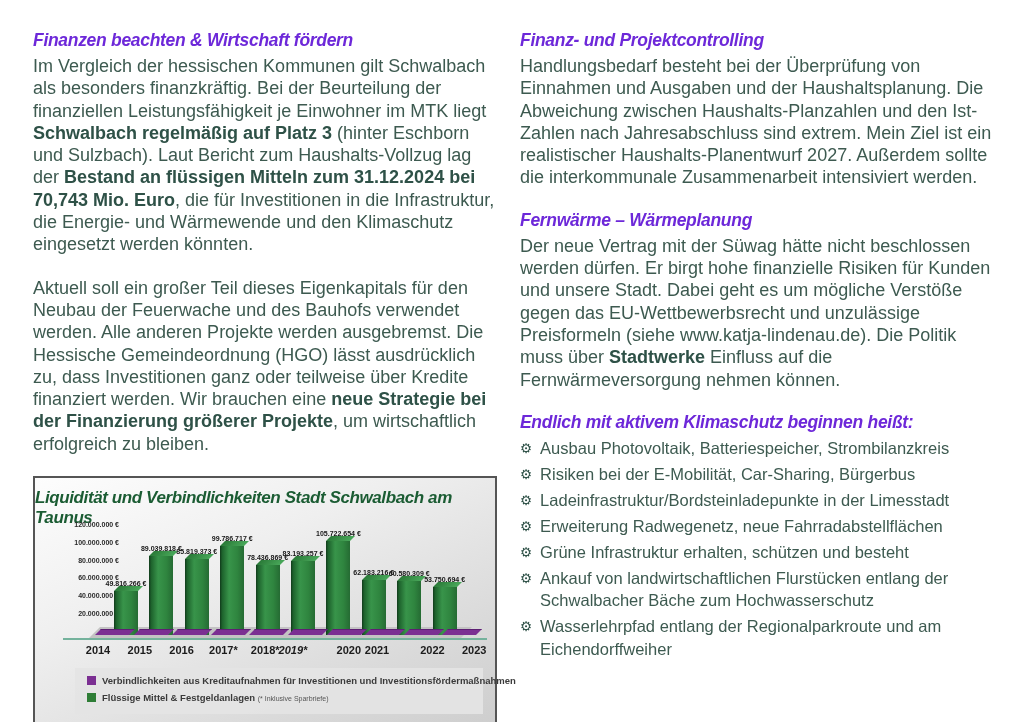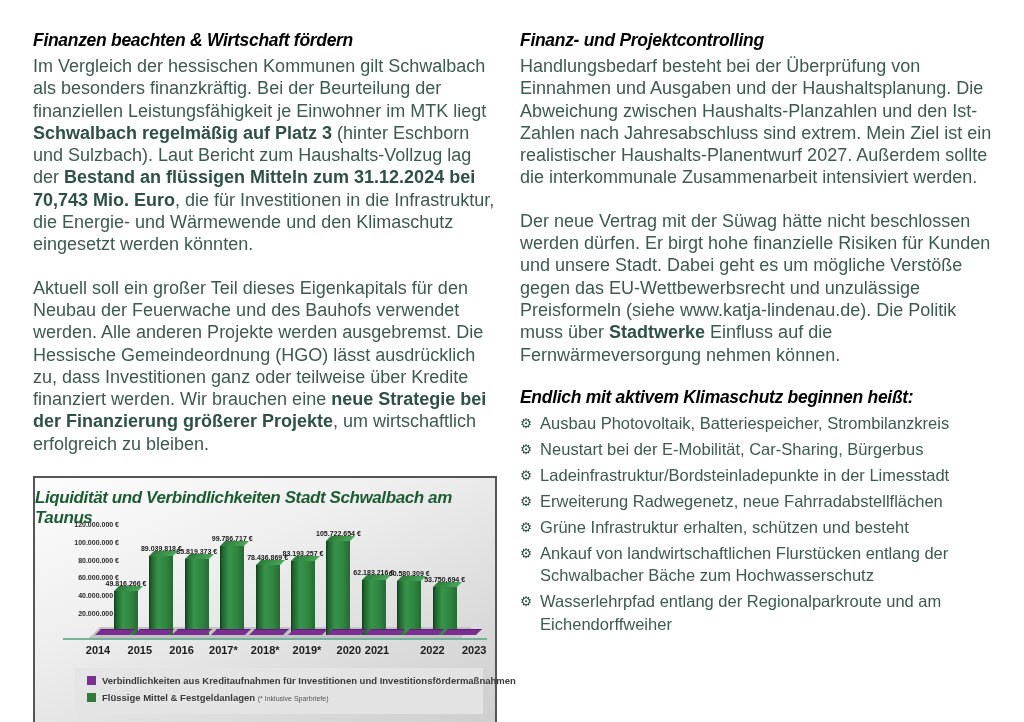--- a/index.html
+++ b/index.html
@@ -6,21 +6,21 @@
   body{
     width:1024px;height:722px;position:relative;overflow:hidden;
     background:#ffffff;
     font-family:"Liberation Sans", sans-serif;
     color:#3d5a50;
   }
   .col{position:absolute;top:30px;}
   .col-left{left:33px;width:466px;}
   .col-right{left:520px;width:480px;}
   .pink-heading{
-    color:#000000;font-style:italic;font-weight:bold;
+    color:#6d28d9;font-style:italic;font-weight:bold;
     font-size:17.5px;line-height:21px;letter-spacing:-0.3px;
     margin:0 0 4px 0;
   }
   .para{font-size:18px;line-height:22.3px;margin:0 0 21px 0;}
   .para strong{color:#2e5147;}
   
   .bullet{display:flex;gap:8px;font-size:16.5px;line-height:22.5px;margin:0 0 3.5px 0;}
   .gear{font-family:"DejaVu Sans", sans-serif;font-size:13.5px;line-height:22.5px;color:#2e5147;font-weight:bold;}
   
   .chart-box{
@@ -124,21 +124,21 @@
       </div>
       <div class="bar-label" style="left: 232.6px; top: 76.1912px;">78.436.869 €</div>
       <div class="pad" style="left: 217.4px; top: 151px;"></div>
       <div class="xlabel" style="left: 230.2px;">2018*</div>
       <div class="bar" style="left: 256px; top: 82.958px; width: 24px; height: 74.042px;">
         <div class="bar-front"></div>
         <div class="bar-top"></div>
       </div>
       <div class="bar-label" style="left: 268px; top: 71.958px;">83.193.257 €</div>
       <div class="pad" style="left: 256px; top: 151px;"></div>
-      <div class="xlabel" style="left: 272px;">2019*</div>
+      <div class="xlabel" style="left: 258px; font-style: italic;">2019*</div>
       <div class="bar" style="left: 291.4px; top: 62.9068px; width: 24px; height: 94.0932px;">
         <div class="bar-front"></div>
         <div class="bar-top"></div>
       </div>
       <div class="bar-label" style="left: 303.4px; top: 51.9068px;">105.722.654 €</div>
       <div class="pad" style="left: 294.6px; top: 151px;"></div>
       <div class="xlabel" style="left: 313.8px;">2020</div>
       <div class="bar" style="left: 326.8px; top: 101.657px; width: 24px; height: 55.3431px;">
         <div class="bar-front"></div>
         <div class="bar-top"></div>
@@ -160,31 +160,32 @@
       <div class="bar-label" style="left: 409.6px; top: 98.1619px;">53.750.694 €</div>
       <div class="pad" style="left: 410.4px; top: 151px;"></div>
       <div class="xlabel" style="left: 439.2px;">2023</div>
     </div>
 </div>
 
 <div class="col col-right">
   <h2 class="pink-heading">Finanz- und Projektcontrolling</h2>
   <p class="para"><span>Handlungsbedarf besteht bei der Überprüfung von Einnahmen und Ausgaben und der Haushaltsplanung. Die Abweichung zwischen Haushalts-Planzahlen und den Ist-Zahlen nach Jahresabschluss sind extrem. Mein Ziel ist ein realistischer Haushalts-Planentwurf 2027. Außerdem sollte die interkommunale Zusammenarbeit intensiviert werden.</span></p>
 
+  <h2 class="pink-heading">Fernwärme – Wärmeplanung</h2>
   <p class="para"><span>Der neue Vertrag mit der Süwag hätte nicht beschlossen werden dürfen. Er birgt hohe finanzielle Risiken für Kunden und unsere Stadt. Dabei geht es um mögliche Verstöße gegen das EU-Wettbewerbsrecht und unzulässige Preisformeln (siehe www.katja-lindenau.de). Die Politik muss über </span><strong>Stadtwerke</strong><span> Einfluss auf die Fernwärmeversorgung nehmen können.</span></p>
 
   <h2 class="pink-heading">Endlich mit aktivem Klimaschutz beginnen heißt:</h2>
   <div>
       <div class="bullet">
         <span class="gear">⚙</span>
         <span>Ausbau Photovoltaik, Batteriespeicher, Strombilanzkreis</span>
       </div>
       <div class="bullet">
         <span class="gear">⚙</span>
-        <span>Neustart bei der E-Mobilität, Car-Sharing, Bürgerbus</span>
+        <span>Risiken bei der E-Mobilität, Car-Sharing, Bürgerbus</span>
       </div>
       <div class="bullet">
         <span class="gear">⚙</span>
         <span>Ladeinfrastruktur/Bordsteinladepunkte in der Limesstadt</span>
       </div>
       <div class="bullet">
         <span class="gear">⚙</span>
         <span>Erweiterung Radwegenetz, neue Fahrradabstellflächen</span>
       </div>
       <div class="bullet">

